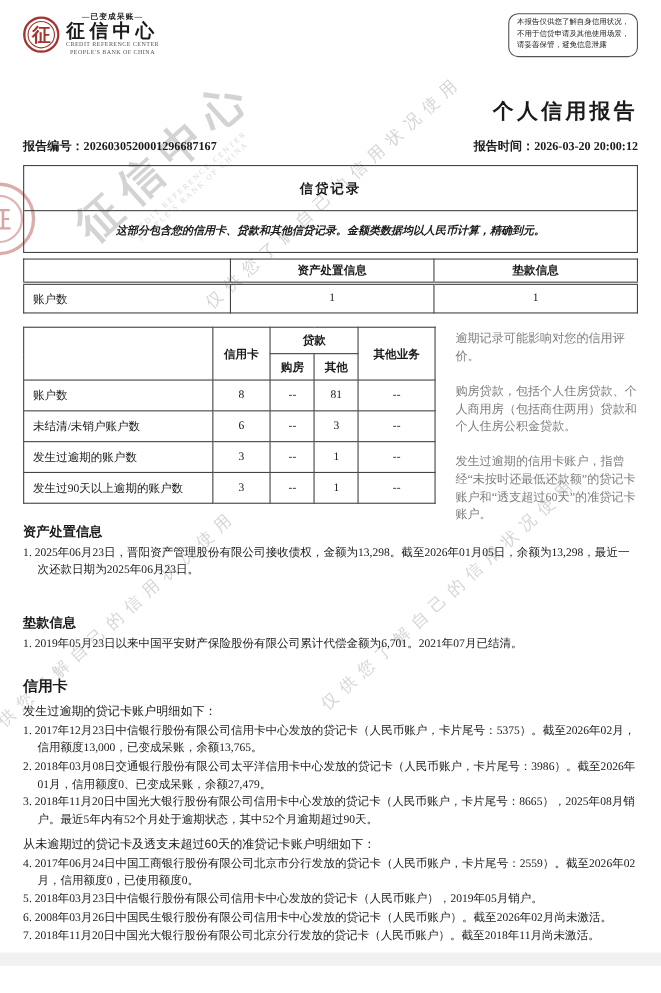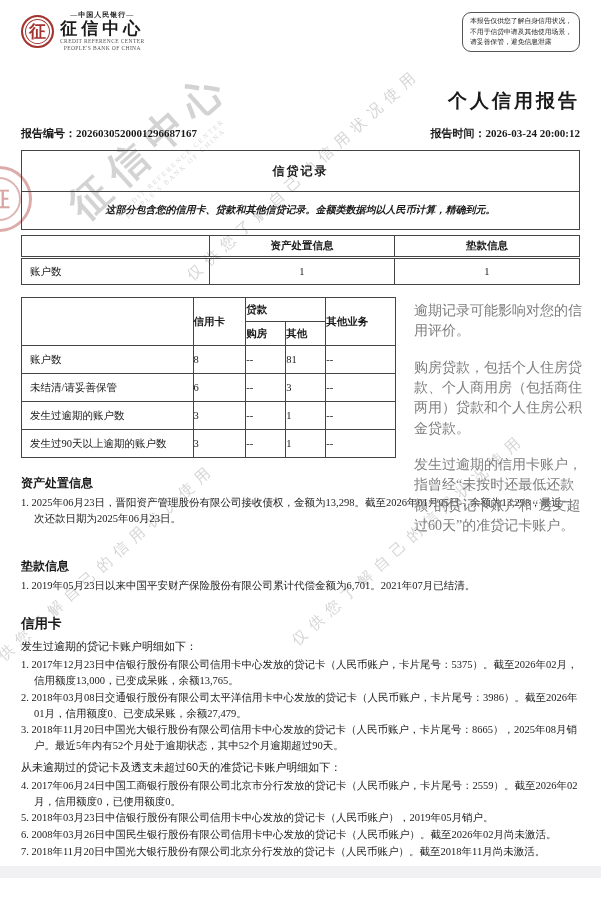--- a/index.html
+++ b/index.html
@@ -68,27 +68,27 @@
   
   table { border-collapse:collapse; font-size:10.5px; }
   .t1 { width:100%; margin-top:5px; }
   .t1 th, .t1 td { border:1px solid #444; }
   .t1 th { border-bottom:3px double #444; font-weight:bold; height:22px; }
   .t1 td { height:27px; }
   .t1 .lbl { text-align:left; padding-left:8px; width:33.5%; }
   .t1 .val { text-align:center; width:33%; }
   .t2-wrap { position:relative; margin-top:12px; }
   .t2 { width:375px; }
-  .t2 th, .t2 td { border:1px solid #444; text-align:left; }
+  .t2 th, .t2 td { border:1px solid #444; text-align:center; }
   .t2 th { font-weight:bold; height:24px; }
   .t2 td { height:28px; }
   .t2 .lbl { text-align:left; padding-left:8px; width:172px; }
   .t2 .c1 { width:53px; } .t2 .c2 { width:40px; } .t2 .c3 { width:40px; } .t2 .c4 { width:70px; }
   .t2-notes { position:absolute; left:393px; top:4px; width:168px; }
-  .t2-note { font-size:14px; color:#7d7d7d; line-height:1.45; margin-bottom:16px; }
+  .t2-note { font-size:11px; color:#7d7d7d; line-height:1.45; margin-bottom:16px; }
   
   .items { font-size:10.5px; line-height:1.5; margin-top:3px; }
   .item { padding-left:13px; text-indent:-13px; margin-bottom:1px; }
   .bottom-bar { position:absolute; left:0; right:0; top:866px; height:12px; background:#f1f1f3; z-index:0; }
 </style>
 </head>
 <body>
 
 <div class="page">
 
@@ -104,39 +104,39 @@
     <div class="inner">征</div>
   </div>
   <div class="bottom-bar"></div>
 
   <div class="content">
 
     <div class="hdr">
       <div class="logo">
         <div class="logo-emblem">征</div>
         <div class="logo-text">
-          <div class="logo-bank">—中国人民银行—</div>
+          <div class="logo-bank">—已变成呆账—</div>
           <div class="logo-title">征信中心</div>
           <div class="logo-eng">CREDIT REFERENCE CENTER</div>
           <div class="logo-eng">PEOPLE'S BANK OF CHINA</div>
         </div>
       </div>
       <div class="notice-box">
         <div>本报告仅供您了解自身信用状况，</div>
         <div>不用于信贷申请及其他使用场景，</div>
         <div>请妥善保管，避免信息泄露</div>
       </div>
     </div>
 
     <div class="page-title">个人信用报告</div>
 
     <div class="info">
       <div class="info-row">
         <span><span>报告编号：</span><span>2026030520001296687167</span></span>
-        <span><span>报告时间：</span><span>2026-03-24 20:00:12</span></span>
+        <span><span>报告时间：</span><span>2026-03-20 20:00:12</span></span>
       </div>
     </div>
 
     <div class="record-box">
       <div class="record-box-title">信贷记录</div>
       <div class="record-box-desc">这部分包含您的信用卡、贷款和其他信贷记录。金额类数据均以人民币计算，精确到元。</div>
     </div>
 
     <table class="t1">
       <tbody>
@@ -167,21 +167,21 @@
           <th class="c3">其他</th>
         </tr>
         <tr>
           <td class="lbl">账户数</td>
           <td>8</td>
           <td>--</td>
           <td>81</td>
           <td>--</td>
         </tr>
         <tr>
-          <td class="lbl">未结清/请妥善保管</td>
+          <td class="lbl">未结清/未销户账户数</td>
           <td>6</td>
           <td>--</td>
           <td>3</td>
           <td>--</td>
         </tr>
         <tr>
           <td class="lbl">发生过逾期的账户数</td>
           <td>3</td>
           <td>--</td>
           <td>1</td>

